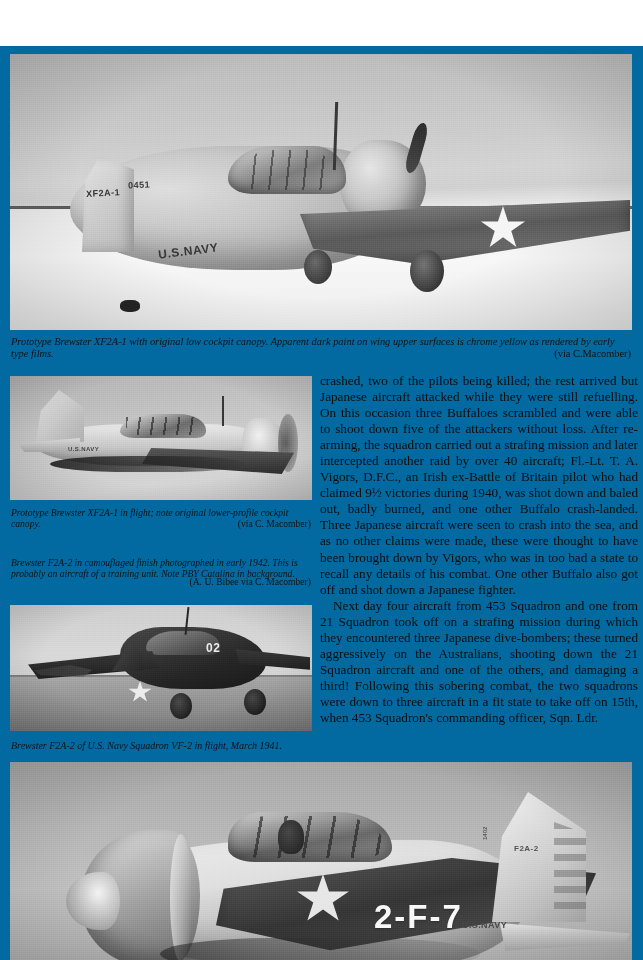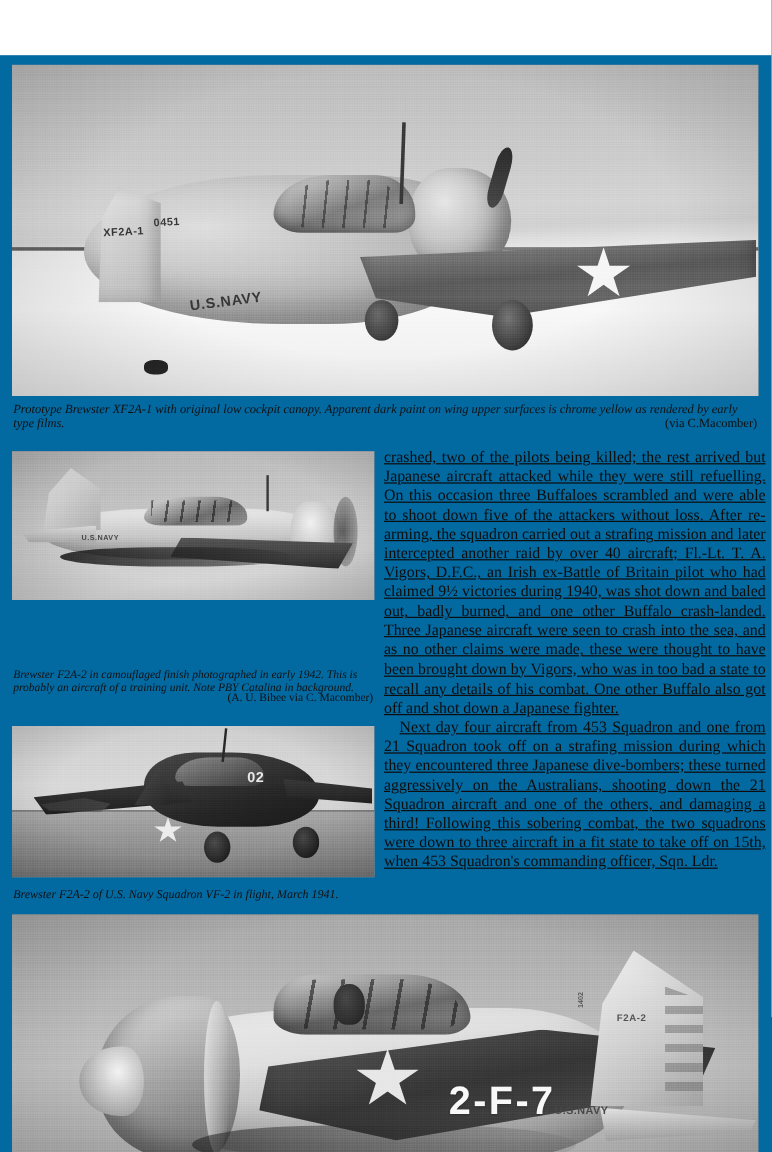--- a/index.html
+++ b/index.html
@@ -58,21 +58,21 @@
     position:absolute;
     left:320px; top:327px; width:318px;
     font-family:"Liberation Serif", serif;
     font-size:13.2px;
     line-height:16.05px;
     color:#0d0d0d;
     text-align:justify;
     text-justify:inter-word;
     hyphens:manual;
   }
-  .col-right p{margin:0;text-decoration:underline;}
+  .col-right p{margin:0;}
   .col-right p.ind{text-indent:13px;}
 
   .creditline{
     position:absolute;
     left:352px; top:697px;
     font-family:"Liberation Serif", serif;
     font-size:11.4px;
     color:#111;
     white-space:nowrap;
   }
@@ -191,20 +191,24 @@
                 border-radius:50%/60%;"></div>
 
     <div style="position:absolute;left:212px;top:20px;width:2px;height:30px;background:#3a3a38;"></div>
 
     <div style="position:absolute;left:58px;top:70px;font:700 6px 'Liberation Sans',sans-serif;color:#46464a;letter-spacing:.4px;">U.S.NAVY</div>
 
     <div class="grain"></div>
     <div class="vig"></div>
   </div>
 
+  <div class="cap" style="left:11px;top:461px;width:300px;font-size:9.6px;">
+    <span>Prototype Brewster XF2A-1 in flight; note original lower-profile cockpit canopy.</span>
+    <span class="credit" style="position:absolute;right:0;top:10.8px;">(via C. Macomber)</span>
+  </div>
 
   <div class="cap" style="left:11px;top:511px;width:300px;font-size:9.6px;">
     <span>Brewster F2A-2 in camouflaged finish photographed in early 1942. This is probably an aircraft of a training unit. Note PBY Catalina in background.</span>
     <span class="credit" style="position:absolute;right:0;top:19px;">(A. U. Bibee via C. Macomber)</span>
   </div>
 
   <div class="photo" style="left:10px;top:559px;width:302px;height:126px;">
     <div class="sky" style="background:linear-gradient(180deg,#cdccc8 0%,#d7d6d2 40%,#cfcecb 62%,#a9a8a4 66%,#9f9e9a 100%);"></div>
 
     <div style="position:absolute;left:0;top:70px;width:100%;height:2px;background:#6e6d69;opacity:.8;"></div>

